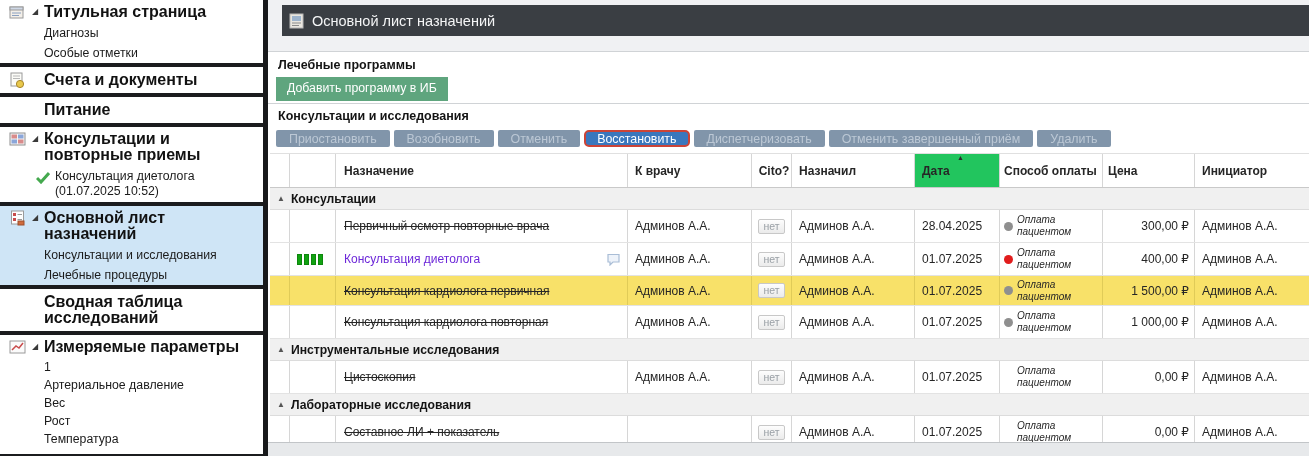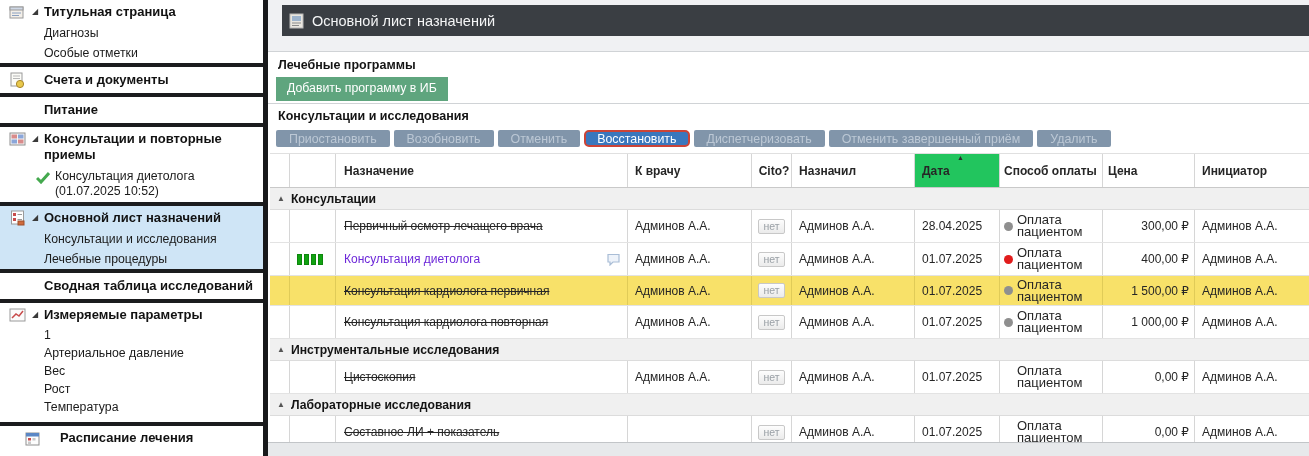--- a/index.html
+++ b/index.html
@@ -8,21 +8,21 @@
 
   
   .sidebar { position:absolute; left:0; top:0; width:268px; height:456px;
     background:#ffffff; border-right:5px solid #18191b; }
   .sep { height:4px; background:#1b1c1e; }
   .sgroup { background:#fff; }
   .sgroup.selected { background:#cfe5f6; }
   .sgh { display:flex; align-items:flex-start; padding:4px 2px 3px 6px; cursor:default; }
   .sicon { width:22px; min-width:22px; height:16px; display:flex; align-items:center; justify-content:center; margin-right:4px; }
   .stri { width:12px; min-width:12px; font-size:8px; color:#3a3a3a; line-height:16px; }
-  .sglabel { font-size:13px; font-weight:bold; color:#121212; line-height:16px; }
+  .sglabel { font-size:16px; font-weight:bold; color:#121212; line-height:16px; }
   .sch { padding:2px 4px 2px 44px; font-size:12.3px; color:#1b1b1b; line-height:16px; cursor:default; }
   .sch-check { display:flex; align-items:flex-start; padding:3px 4px 3px 36px; font-size:12.3px; color:#1b1b1b; line-height:15px; }
   .sch-check svg { margin:2px 5px 0 0; min-width:14px; }
   .sch-check .lbl { max-width:190px; }
 
   
   .main { position:absolute; left:268px; top:0; right:0; bottom:0; background:#f0f1f3; }
   .titlebar { position:absolute; left:14px; top:5px; right:0; height:31px; background:#3a3e43;
     display:flex; align-items:center; gap:7px; padding-left:7px; }
   .titlebar .ttl { color:#f4f5f6; font-size:14.5px; }
@@ -66,21 +66,21 @@
   .strike { text-decoration:line-through; }
   .link { color:#6d28d9; }
   .bubble { margin-left:auto; margin-right:6px; }
   .badge { font-size:10.5px; color:#9aa0a6; background:linear-gradient(#fdfdfd,#ebebeb);
     border:1px solid #c8c8c8; border-radius:2px; padding:1px 4px; line-height:11px; }
   .bars { display:flex; gap:2px; margin-left:7px; }
   .bars i { width:5px; height:11px; background:#12a312; border:1px solid #0d870d; }
   .c7 { padding-left:4px; gap:4px; }
   .dot { width:9px; height:9px; min-width:9px; border-radius:50%; }
   .dot.gray{ background:#8f8f8f; } .dot.red{ background:#e11c1c; } .dot.none{ visibility:hidden; }
-  .pay { font-size:13px; line-height:12px; width:68px; }
+  .pay { font-size:10px; line-height:12px; width:68px;font-style:italic; }
   .price { justify-content:flex-end; padding-right:5px; }
 
   .footer-strip { position:absolute; left:0; right:0; bottom:0; height:14px; background:#e7e9eb;
     border-top:1px solid #c2c5c8; }
 </style>
 </head>
 <body>
 
 <div class="sidebar">
 
@@ -265,21 +265,21 @@
 
       <div class="grow">
         <span class="gtri">▲</span>
         <span class="glabel">Консультации</span>
       </div>
 
       <div class="trow tall">
         <div class="c c0"></div>
         <div class="c c1"></div>
         <div class="c c2">
-            <span class="strike">Первичный осмотр лечащего врача</span>
+            <span class="strike">Первичный осмотр повторные врача</span>
           </div>
         <div class="c c3">Админов А.А.</div>
         <div class="c c4">
             <span class="badge">нет</span>
           </div>
         <div class="c c5">Админов А.А.</div>
         <div class="c c6">28.04.2025</div>
         <div class="c c7">
             <span class="dot gray"></span>
             <span class="pay">Оплата пациентом</span>

